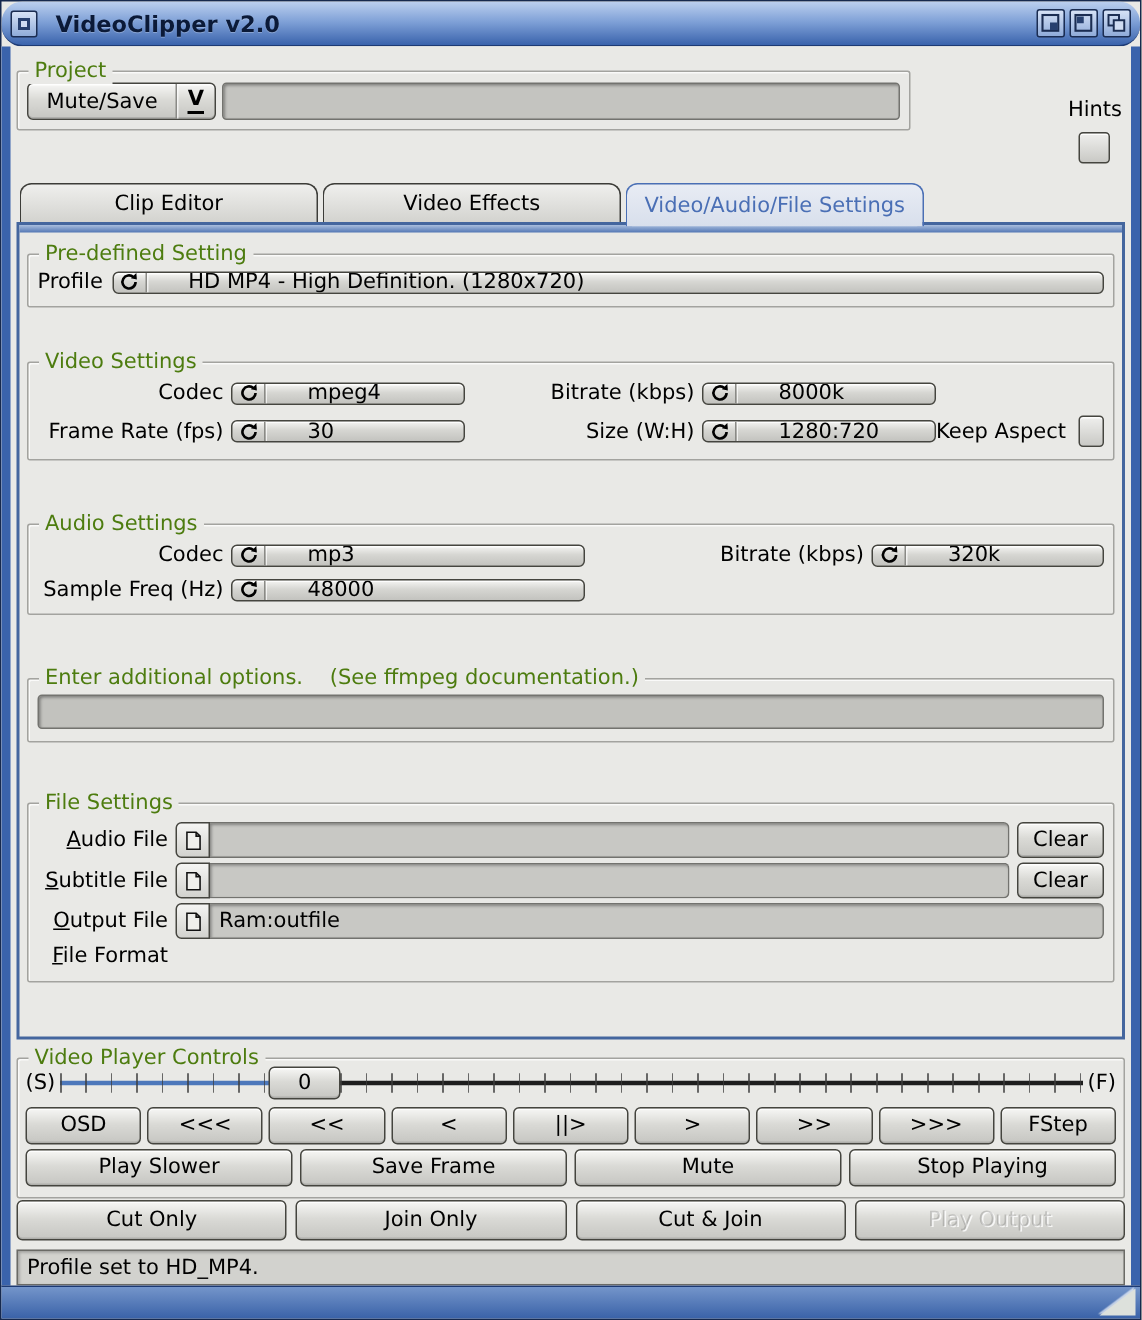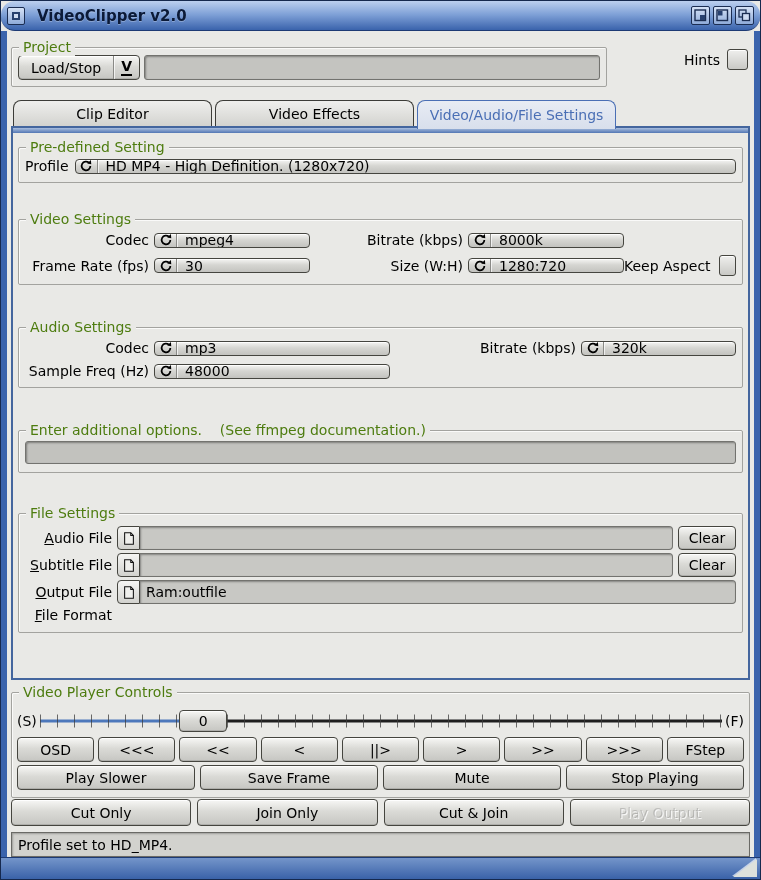--- a/index.html
+++ b/index.html
@@ -25,38 +25,38 @@
 
   
   .btn { display:flex; align-items:center; justify-content:center; background:linear-gradient(#f7f7f5,#dadad6 45%,#c6c6c2); border:1px solid #45453f; border-radius:4px; box-shadow:inset 0 1px 0 rgba(255,255,255,.85), inset 0 -1px 0 rgba(0,0,0,.12); font-size:14px; color:#000; cursor:pointer; white-space:nowrap; }
   .btn.disabled { color:rgba(0,0,0,.16); text-shadow:1px 1px 0 rgba(255,255,255,.8); cursor:default; }
 
   
   .field { background:#c8c8c4; border:1px solid #73736f; border-radius:3px; box-shadow:inset 1px 1px 2px rgba(0,0,0,.35); height:23px; font-family:"DejaVu Sans",sans-serif; font-size:14px; padding:0 6px; color:#000; }
   input.field { outline:none; }
 
   
-  .cycle { display:flex; align-items:center; height:15px; background:linear-gradient(#f5f5f3,#d6d6d2 45%,#c3c3bf); border:1px solid #45453f; border-radius:4px; box-shadow:inset 0 1px 0 rgba(255,255,255,.85); cursor:pointer; overflow:hidden; }
+  .cycle { display:flex; align-items:center; height:15px; background:linear-gradient(#f5f5f3,#d6d6d2 45%,#c3c3bf); border:1px solid #45453f; border-radius:4px; box-shadow:inset 0 1px 0 rgba(255,255,255,.85); cursor:pointer; overflow:hidden;gap:20px; }
   .cycle .icon-cell { width:22px; flex:0 0 22px; height:100%; display:flex; align-items:center; justify-content:center; border-right:1px solid #8a8a86; box-shadow:1px 0 0 rgba(255,255,255,.7); }
   .cycle .val { padding:0 8px; white-space:nowrap; overflow:hidden; }
 
   
   .popbtn { width:23px; flex:0 0 23px; height:24px; display:flex; align-items:center; justify-content:center; background:linear-gradient(#f5f5f3,#d2d2ce); border:1px solid #45453f; border-radius:4px 0 0 4px; cursor:pointer; }
 
   .checkbox { width:21px; height:21px; background:linear-gradient(#efefed,#c9c9c5); border:1px solid #45453f; border-radius:3px; box-shadow:inset 0 1px 0 rgba(255,255,255,.9); cursor:pointer; }
 
   
   .project-row { display:flex; align-items:flex-start; margin-top:11px; }
   .project-group { width:596px; padding:7px 6px 6px 6px; display:flex; }
   .loadsave { height:25px; padding:0; }
   .loadsave .ls-label { padding:0 12px; }
   .loadsave .ls-pop { width:26px; align-self:stretch; display:flex; align-items:center; justify-content:center; border-left:1px solid #8a8a86; box-shadow:1px 0 0 rgba(255,255,255,.7) inset; font-weight:bold; }
   .loadsave .ls-pop span { border-bottom:2px solid #000; line-height:15px; }
   .project-field { flex:1; margin-left:4px; height:25px; background:#c4c4c0; }
-  .hints-wrap { margin-left:auto; display:flex; align-items:center; gap:7px; margin-top:2px; padding-right:2px; }
+  .hints-wrap { margin-left:auto; display:flex; align-items:center; gap:7px; margin-top:18px; padding-right:2px;flex-direction:column; }
 
   
   .tabs { display:flex; margin-top:13px; padding-left:2px; position:relative; z-index:2; }
   .tab { width:199px; height:26px; display:flex; align-items:center; justify-content:center; border:1px solid #3c3c38; border-bottom:none; border-radius:8px 8px 0 0; background:linear-gradient(#efefed,#d3d3cf); margin-right:3px; cursor:pointer; }
   .tab.active { border-color:#4a6fb5; color:#4a6fb5; background:linear-gradient(#e8ecf4,#d8dfec); height:29px; margin-bottom:-3px; }
 
   
   .panel { border:2px solid #44669e; background:#e9e9e6; height:565px; display:flex; flex-direction:column; }
   .panel-topstrip { height:5px; background:linear-gradient(#a9bede,#5377b4); }
   .panel-inner { flex:1; padding:14px 5px 0 5px; }
@@ -84,21 +84,21 @@
   .files-group { padding:12px 6px 9px 6px; }
   .file-row { display:flex; align-items:center; margin-bottom:3px; }
   .file-row:last-child { margin-bottom:0; }
   .file-lab { width:92px; flex:0 0 92px; text-align:right; padding-right:5px; white-space:nowrap; }
   .file-lab u { text-decoration:underline; }
   .file-field { flex:1; height:24px; border-radius:0 4px 4px 0; border-left:none; }
   .clear-btn { width:58px; flex:0 0 58px; height:24px; margin-left:5px; }
   .fmt-cycle { flex:1; }
 
   
-  .player-group { margin-top:12px; padding:16px 5px 7px 5px; }
+  .player-group { margin-top:12px; padding:4px 5px 7px 5px; }
   .slider-row { display:flex; align-items:center; height:24px; }
   .slider-track { flex:1; position:relative; height:24px; margin:0 3px; }
   .slider-track::before { content:""; position:absolute; left:0; right:0; top:50%; height:3px; transform:translateY(-50%); background:linear-gradient(90deg,#4d78bb 0 26%,#1e1e1e 26%); }
   .slider-track::after { content:""; position:absolute; left:0; right:0; top:50%; height:13px; transform:translateY(-50%); background:repeating-linear-gradient(90deg,#3c3c3c 0 1px,transparent 1px 17px); opacity:.75; }
   .slider-knob { position:absolute; z-index:1; left:calc(26% - 38px); top:1px; width:48px; height:22px; }
   .transport-row { display:flex; gap:4px; margin-top:4px; }
   .transport-row .btn { flex:1; height:25px; }
   .row2 { display:flex; gap:5px; margin-top:3px; }
   .row2 .btn { flex:1; height:25px; }
 
@@ -144,21 +144,21 @@
       </div>
     </div>
   </div>
 
   <div class="body">
 
     <div class="project-row">
       <div class="group project-group">
         <div class="legend">Project</div>
         <div class="btn loadsave">
-          <span class="ls-label">Load/Stop</span>
+          <span class="ls-label">Mute/Save</span>
           <span class="ls-pop">
               <span>V</span>
             </span>
         </div>
         <input class="field project-field" value="" style="">
       </div>
       <div class="hints-wrap">
         <span>Hints</span>
         <div class="checkbox"></div>
       </div>

